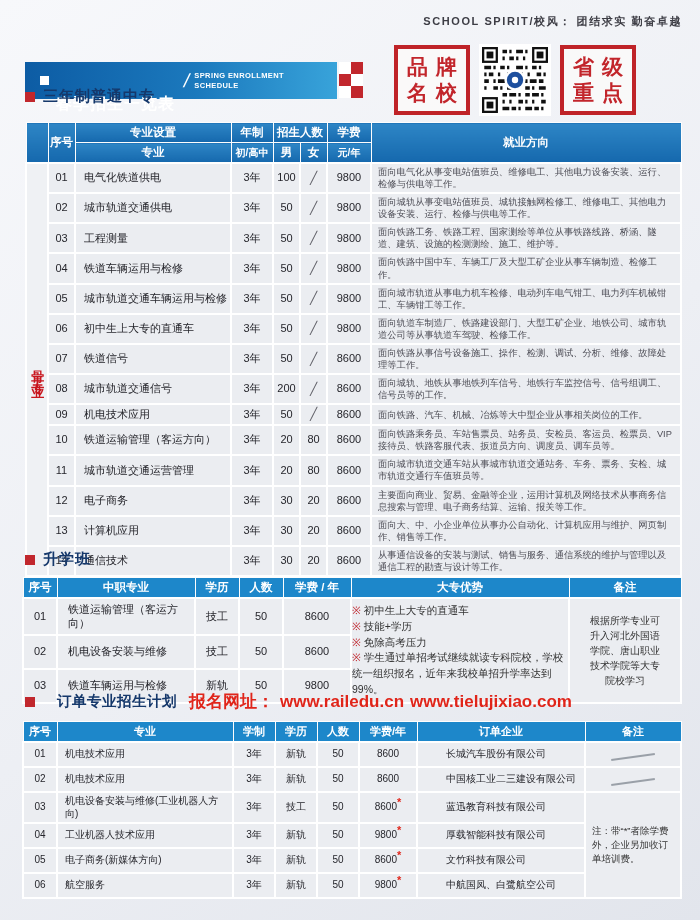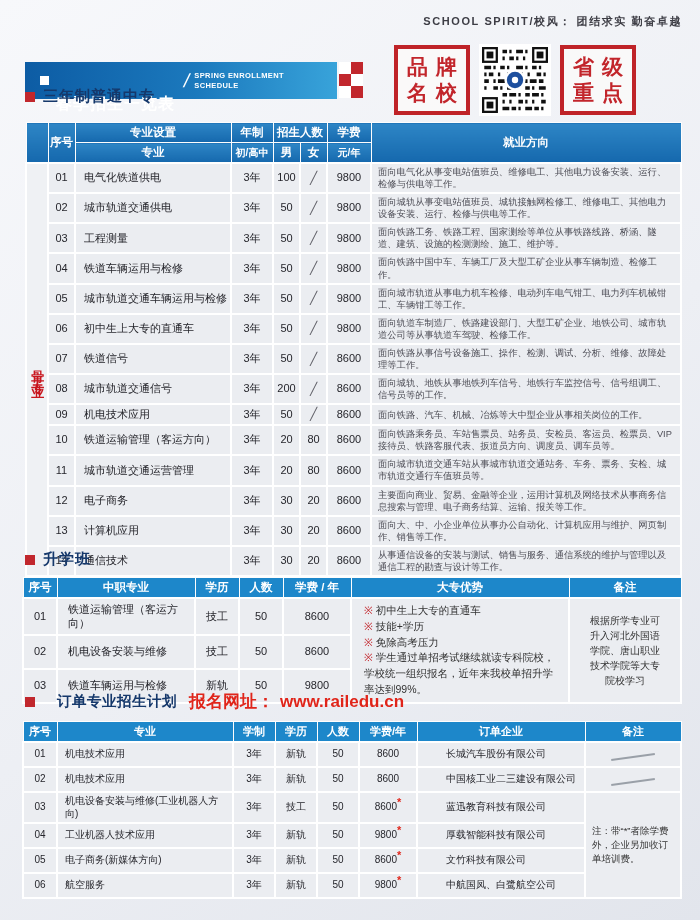--- a/index.html
+++ b/index.html
@@ -50,21 +50,21 @@
   .t1 td.desc { text-align:left; font-size:9.3px; color:#4e4e57; line-height:1.3; padding:2px 6px; }
   .t1 td.side { background:#eff1f4; color:#c8161e; font-weight:bold; font-size:13px;
                 writing-mode:vertical-rl; text-orientation:upright; letter-spacing:5px; padding:0; }
   .t1 td.fem { color:#5c5c64; font-size:12px; }
 
   
   .t2 { position:absolute; left:22px; top:577px; width:660px; }
   .t2 th { background:#1d87ca; }
   .t2 td { height:30px; }
   .t2 td.spec { text-align:left; padding-left:10px; }
-  .t2 td.adv { text-align:left; font-size:10.5px; line-height:1.5; padding:4px 12px; color:#333; }
+  .t2 td.adv { text-align:left; font-size:10.5px; line-height:1.5; padding:4px 0; color:#333; }
   .t2 td.adv .mk { color:#c2252b; margin-right:3px; }
   .t2 td.rem { font-size:10px; line-height:1.5; text-align:center; padding:2px 19px; color:#333; }
 
   
   .sec3 { position:absolute; left:25px; top:690px; display:flex; align-items:center; }
   .sec3 .rb { width:10px; height:10px; background:#c1272d; margin-right:8px; flex:none; }
   .sec3 .tt { color:#15386b; font-weight:bold; font-size:14.5px; letter-spacing:.5px; white-space:nowrap;margin-left:14px; }
   .sec3 .web { margin-left:12px; color:#e0251a; font-weight:bold; font-size:17px; white-space:nowrap; }
   .sec3 .url { color:#e0251a; font-weight:bold; font-size:17px; margin-left:6px; white-space:nowrap; }
 
@@ -380,20 +380,21 @@
           <td>9800</td>
         </tr>
     </tbody>
   </table>
 
   <div class="sec3">
     <span class="rb"></span>
     <span class="tt">订单专业招生计划</span>
     <span class="web">报名网址：</span>
     <span class="url">www.railedu.cn</span>
+    <span class="url">www.tielujixiao.com</span>
   </div>
 
   <table class="t3">
     <colgroup>
         <col style="width:34px">
         <col style="width:176px">
         <col style="width:42px">
         <col style="width:42px">
         <col style="width:42px">
         <col style="width:58px">

